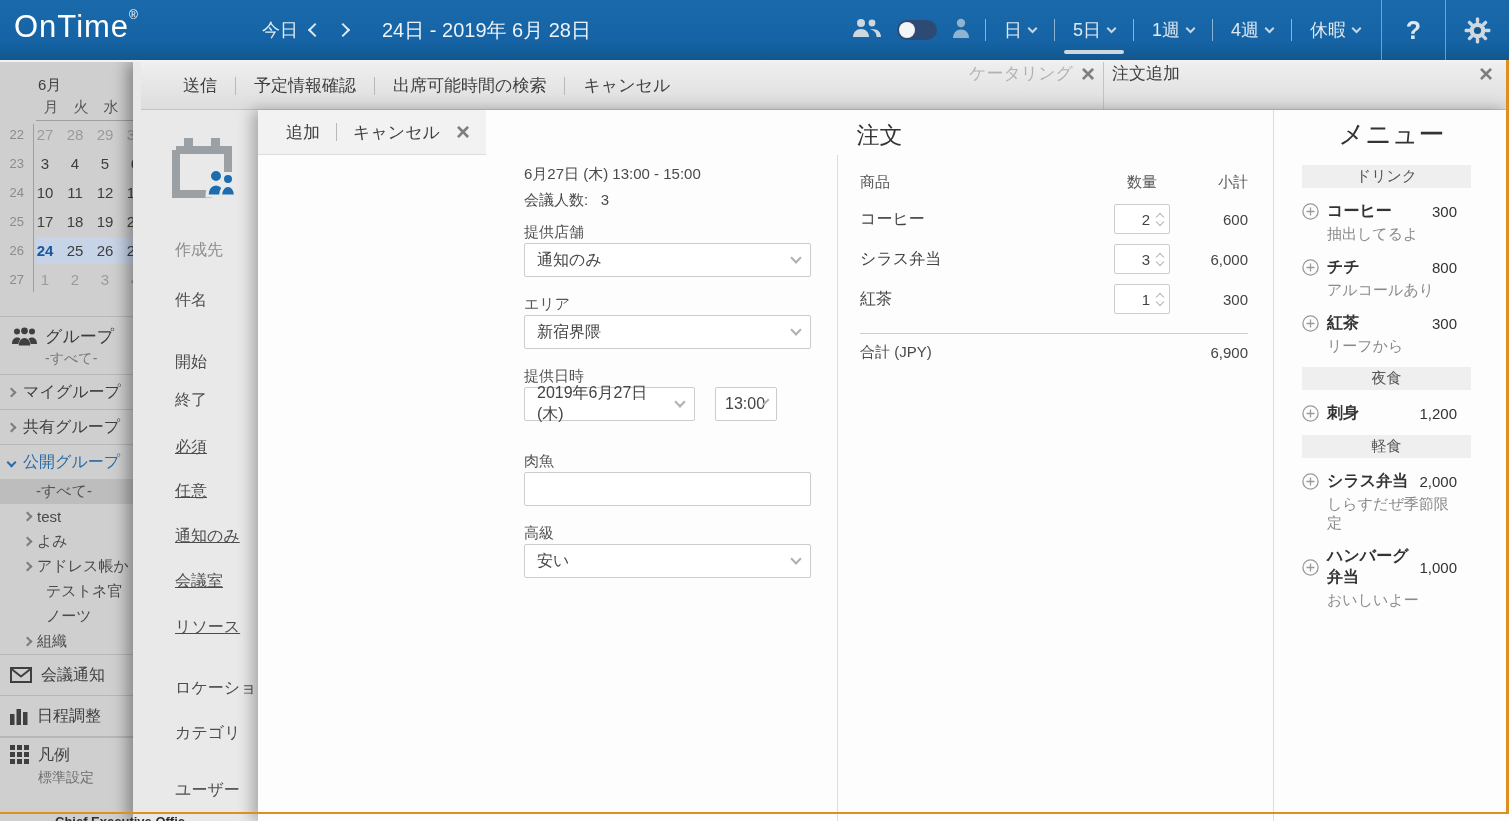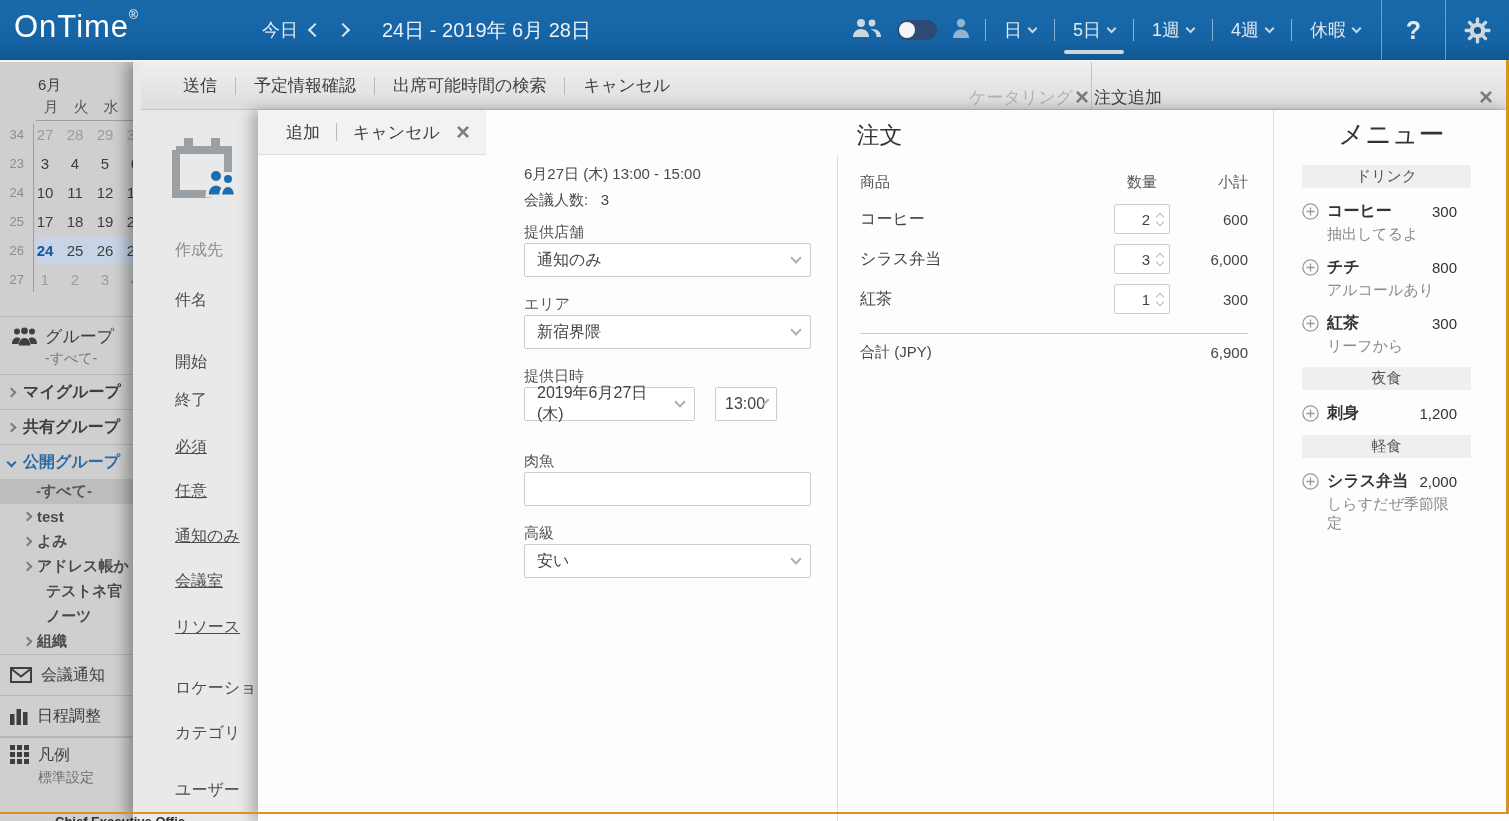--- a/index.html
+++ b/index.html
@@ -43,21 +43,21 @@
   .cal-row{display:flex;align-items:center;height:29px;position:relative;}
   .cal-row .wn{width:30px;text-align:right;padding-right:6px;font-size:13px;color:#8c8c8c;}
   .cal-row .day{width:30px;margin-left:0;text-align:center;font-size:15px;color:#3e3e3e;cursor:pointer;position:relative;z-index:1;}
   .cal-row.muted .day{color:#9b9b9b;}
   .cal-row.hl::after{content:"";position:absolute;left:36px;right:-8px;top:1px;bottom:1px;background:#c7d3e6;}
   .cal-row .day.sel{font-weight:bold;color:#15599e;}
   .sb-sep{border-top:1px solid #b7b7b7;}
   .grp-head{padding:8px 0 6px 12px;}
   .grp-head .row1{display:flex;align-items:center;gap:8px;font-size:17px;color:#3c3c3c;}
   .grp-head .row2{padding-left:33px;font-size:14px;color:#777;margin-top:2px;}
-  .sb-row{display:flex;align-items:center;cursor:pointer;white-space:nowrap;font-weight:bold;}
+  .sb-row{display:flex;align-items:center;cursor:pointer;white-space:nowrap;}
   .sb-row .schev{flex:0 0 auto;width:7px;height:7px;border-right:2px solid #7d7d7d;border-bottom:2px solid #7d7d7d;margin:0 8px 0 8px;}
   .schev.right{transform:rotate(-45deg);}
   .schev.down{transform:rotate(45deg);border-color:#2a6ba8;}
   .sb-row.top{height:34px;font-size:16px;color:#3e3e3e;}
   .sb-row.top.accent{color:#2a6ba8;}
   .sb-row.sub{height:25px;font-size:15px;color:#4a4a4a;padding-left:24px;}
   .sb-row.sub .schev{margin:0 6px 0 0;}
   .sb-row.sub.selected{background:#bdbdbd;padding-left:36px;color:#555;}
   .sb-row.sub2{height:25px;font-size:15px;color:#4a4a4a;padding-left:46px;}
   .tool{display:flex;align-items:center;gap:9px;height:40px;padding-left:10px;font-size:16px;color:#3e3e3e;cursor:pointer;white-space:nowrap;}
@@ -68,21 +68,21 @@
 
   
   .dlg1{position:absolute;left:133px;top:62px;right:0;bottom:0;z-index:10;
     box-shadow:-6px 0 14px rgba(0,0,0,.35);background:#e9e9e9;}
   .dlg1-head{height:48px;background:linear-gradient(#efefef,#dddddd);border-bottom:1px solid #c3c3c3;
     display:flex;align-items:center;margin-left:8px;}
   .d1-left{display:flex;align-items:center;gap:18px;padding-left:42px;}
   .hbtn{background:none;border:none;padding:0;font-size:17px;color:#3f3f3f;cursor:pointer;white-space:nowrap;}
   .hsep{width:1px;height:18px;background:#b9b9b9;}
   .d1-spacer{flex:1;}
-  .d1-right{width:540px;height:100%;display:flex;align-items:flex-end;gap:2px;}
+  .d1-right{width:540px;height:100%;display:flex;align-items:flex-start;gap:8px;}
   .tab-muted{font-size:17px;color:#b2b2b2;white-space:nowrap;}
   .xicon{font-size:24px;line-height:1;color:#7e7e7e;font-weight:bold;cursor:pointer;}
   .d1-vline{width:1px;height:100%;background:#c3c3c3;}
   .d1-right .xlast{margin-left:auto;margin-right:16px;}
   .dlg1-body{position:relative;height:calc(100% - 48px);}
   .apt-icon{position:absolute;left:33px;top:22px;}
   .apt-label{position:absolute;left:42px;font-size:16px;color:#4d4d4d;white-space:nowrap;cursor:pointer;}
   .apt-label.muted{color:#8d8d8d;}
   .apt-label.u{text-decoration:underline;}
 
@@ -240,21 +240,21 @@
     <div class="minical">
       <div class="mc-month">6月</div>
       <div class="mc-head" id="mc-head">
           <span>月</span>
           <span>火</span>
           <span>水</span>
           <span>木</span>
         </div>
       <div class="mc-grid" id="mc-grid">
           <div class="cal-row muted">
-            <span class="wn">34</span>
+            <span class="wn">22</span>
             <span class="day">27</span>
             <span class="day">28</span>
             <span class="day">29</span>
             <span class="day">30</span>
           </div>
           <div class="cal-row">
             <span class="wn">23</span>
             <span class="day">3</span>
             <span class="day">4</span>
             <span class="day">5</span>
@@ -615,20 +615,33 @@
                   <svg width="17" height="17" viewBox="0 0 17 17">
                     <circle cx="8.5" cy="8.5" r="7.6" fill="none" stroke="#9a9a9a" stroke-width="1.3"></circle>
                     <path d="M8.5 4.5 v8 M4.5 8.5 h8" stroke="#9a9a9a" stroke-width="1.3"></path>
                   </svg>
                 </span>
                 <span class="nm">シラス弁当</span>
                 <span class="pr">2,000</span>
               </div>
               <div class="mi-desc">しらすだぜ季節限定</div>
             </div>
+            <div class="menu-item">
+              <div class="mi-row">
+                <span class="plus">
+                  <svg width="17" height="17" viewBox="0 0 17 17">
+                    <circle cx="8.5" cy="8.5" r="7.6" fill="none" stroke="#9a9a9a" stroke-width="1.3"></circle>
+                    <path d="M8.5 4.5 v8 M4.5 8.5 h8" stroke="#9a9a9a" stroke-width="1.3"></path>
+                  </svg>
+                </span>
+                <span class="nm">ハンバーグ弁当</span>
+                <span class="pr">1,000</span>
+              </div>
+              <div class="mi-desc">おいしいよー</div>
+            </div>
           </div>
       </div>
     </div>
   </section>
 
   <div class="frame-right"></div>
   <div class="frame-bottom">
     <div class="frame-line"></div>
     <div class="frame-clip">
       <span>Chief Executive Offic</span>

